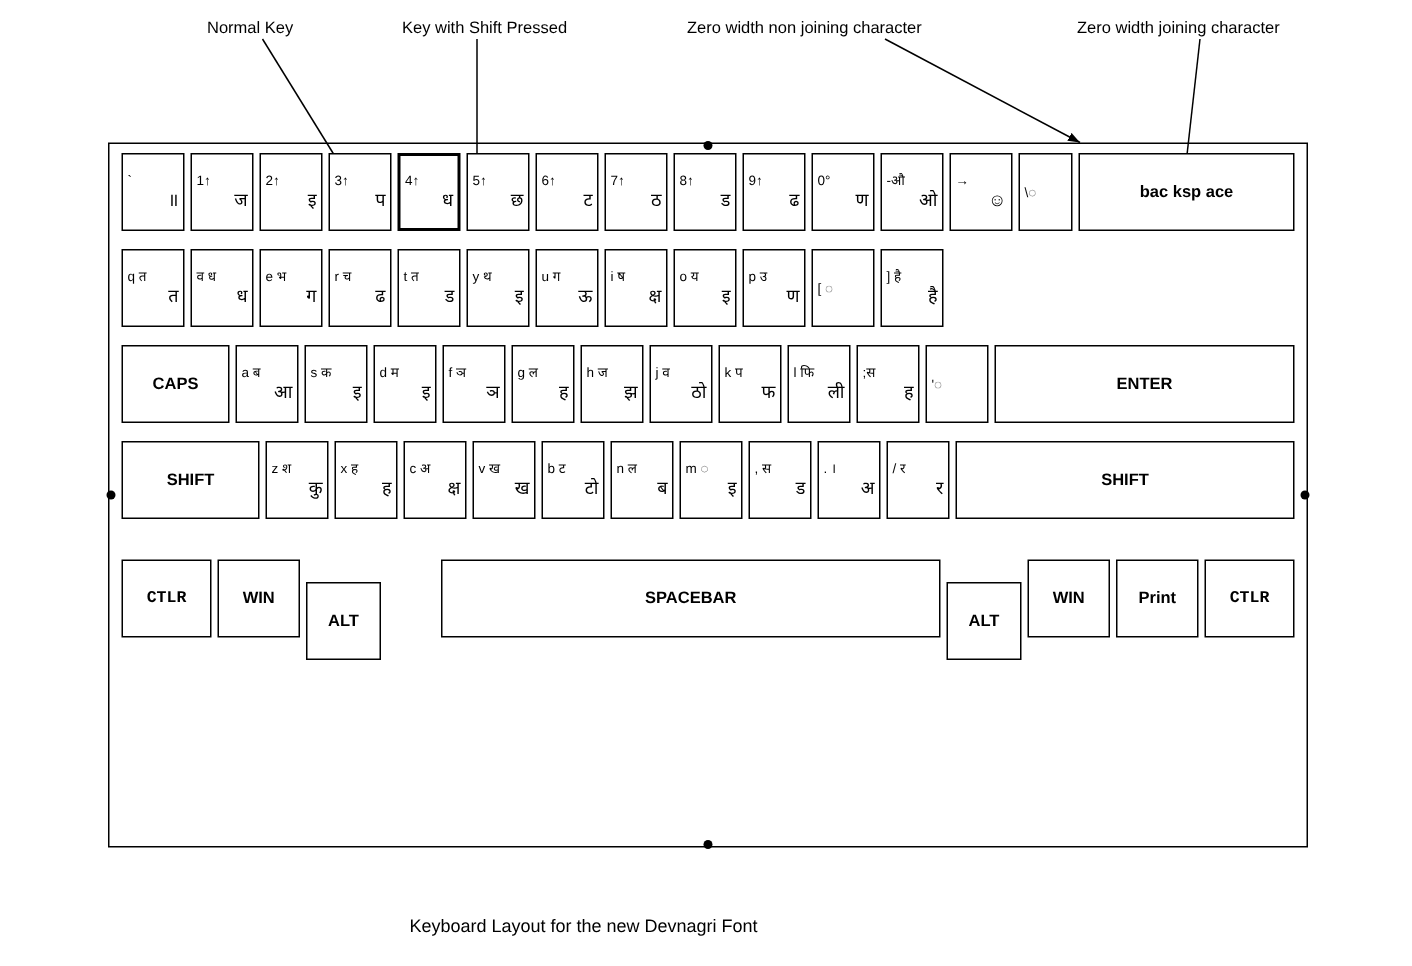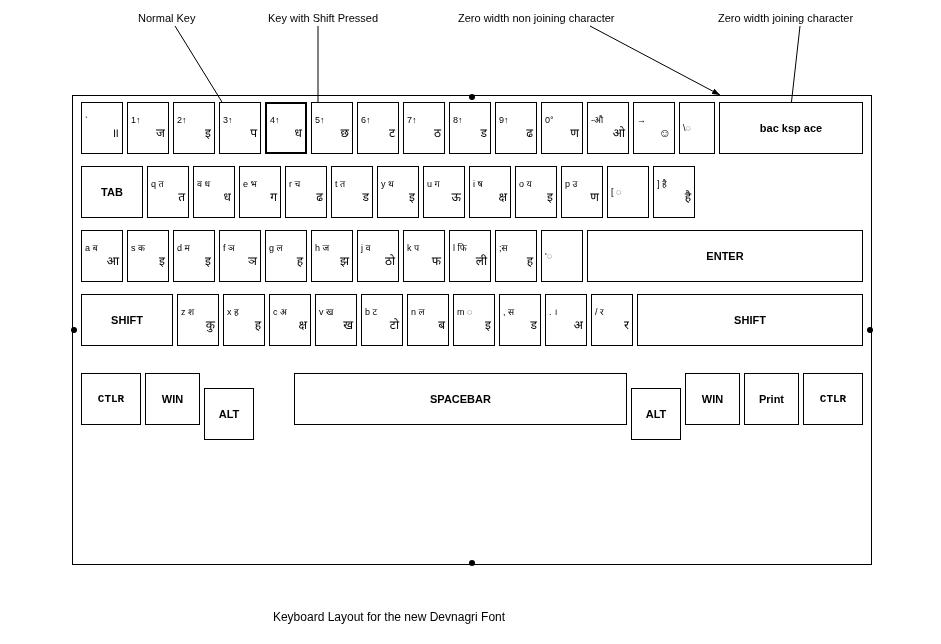--- a/index.html
+++ b/index.html
@@ -241,23 +241,20 @@
           <span class="normal-char"></span>
         </div>
       </div>
 
       <div class="key key-backspace" style="flex:1;">
         <span class="key-label">bac ksp ace</span>
       </div>
     </div>
 
     <div class="key-row">
-      <div class="key key-tab">
-        <span class="key-label">TAB</span>
-      </div>
 
       <div class="key key-normal" style="min-width:42px">
         <div class="key-dual">
           <span class="shift-char">q त</span>
           <span class="normal-char devanagari">त</span>
         </div>
       </div>
 
       <div class="key key-normal" style="min-width:42px">
         <div class="key-dual">
@@ -332,20 +329,23 @@
       <div class="key key-normal" style="min-width:42px">
         <div class="key-dual">
           <span class="shift-char">] है</span>
           <span class="normal-char devanagari">है</span>
         </div>
       </div>
       <div style="flex:1"></div>
     </div>
 
     <div class="key-row">
+      <div class="key key-caps">
+        <span class="key-label">CAPS</span>
+      </div>
 
       <div class="key key-normal" style="min-width:42px">
         <div class="key-dual">
           <span class="shift-char">a ब</span>
           <span class="normal-char devanagari">आ</span>
         </div>
       </div>
 
       <div class="key key-normal" style="min-width:42px">
         <div class="key-dual">

